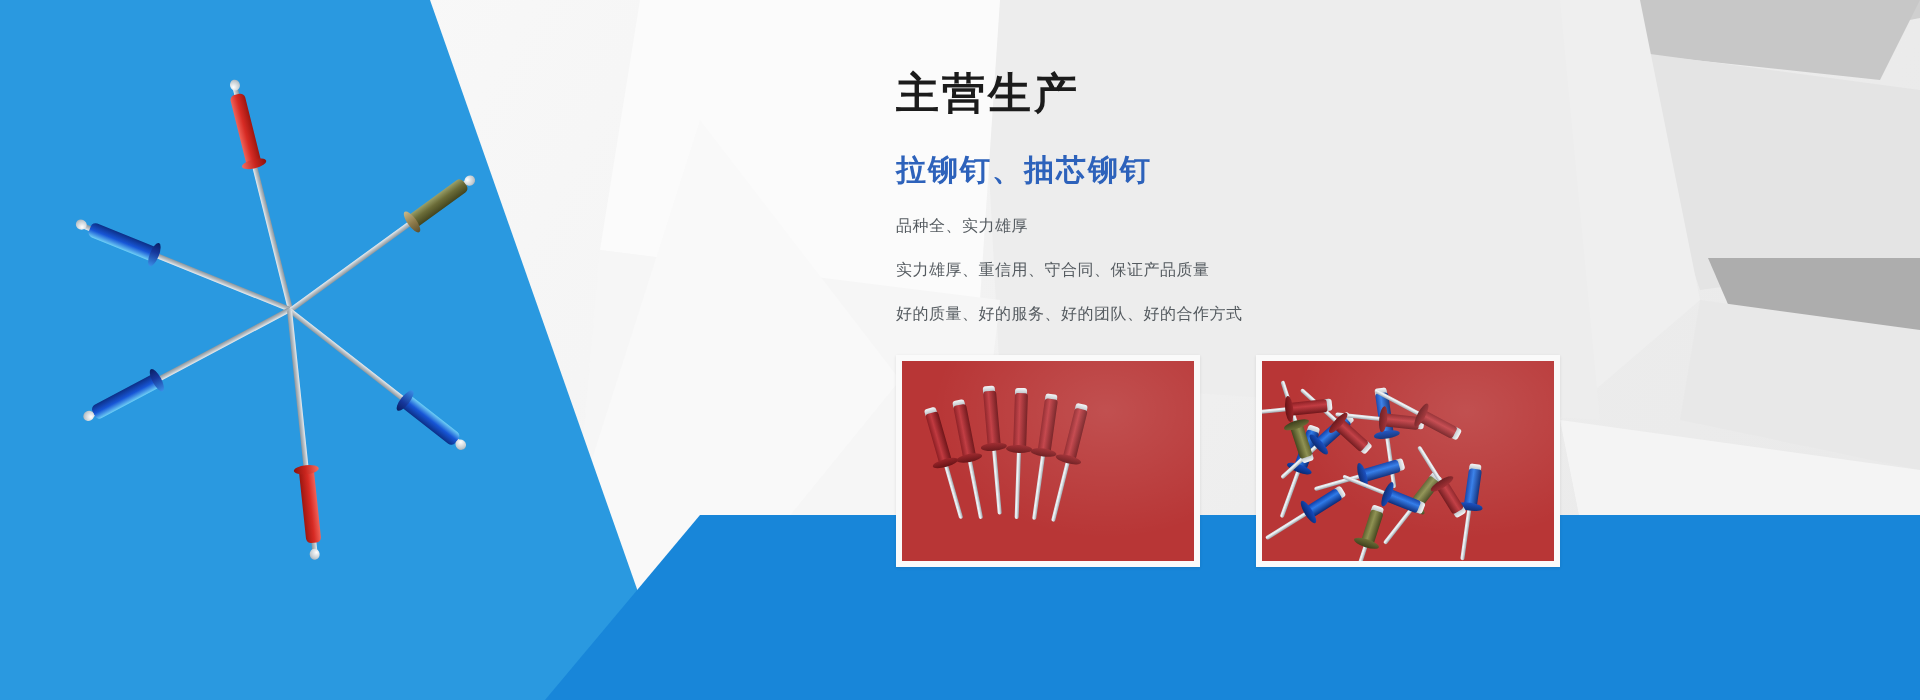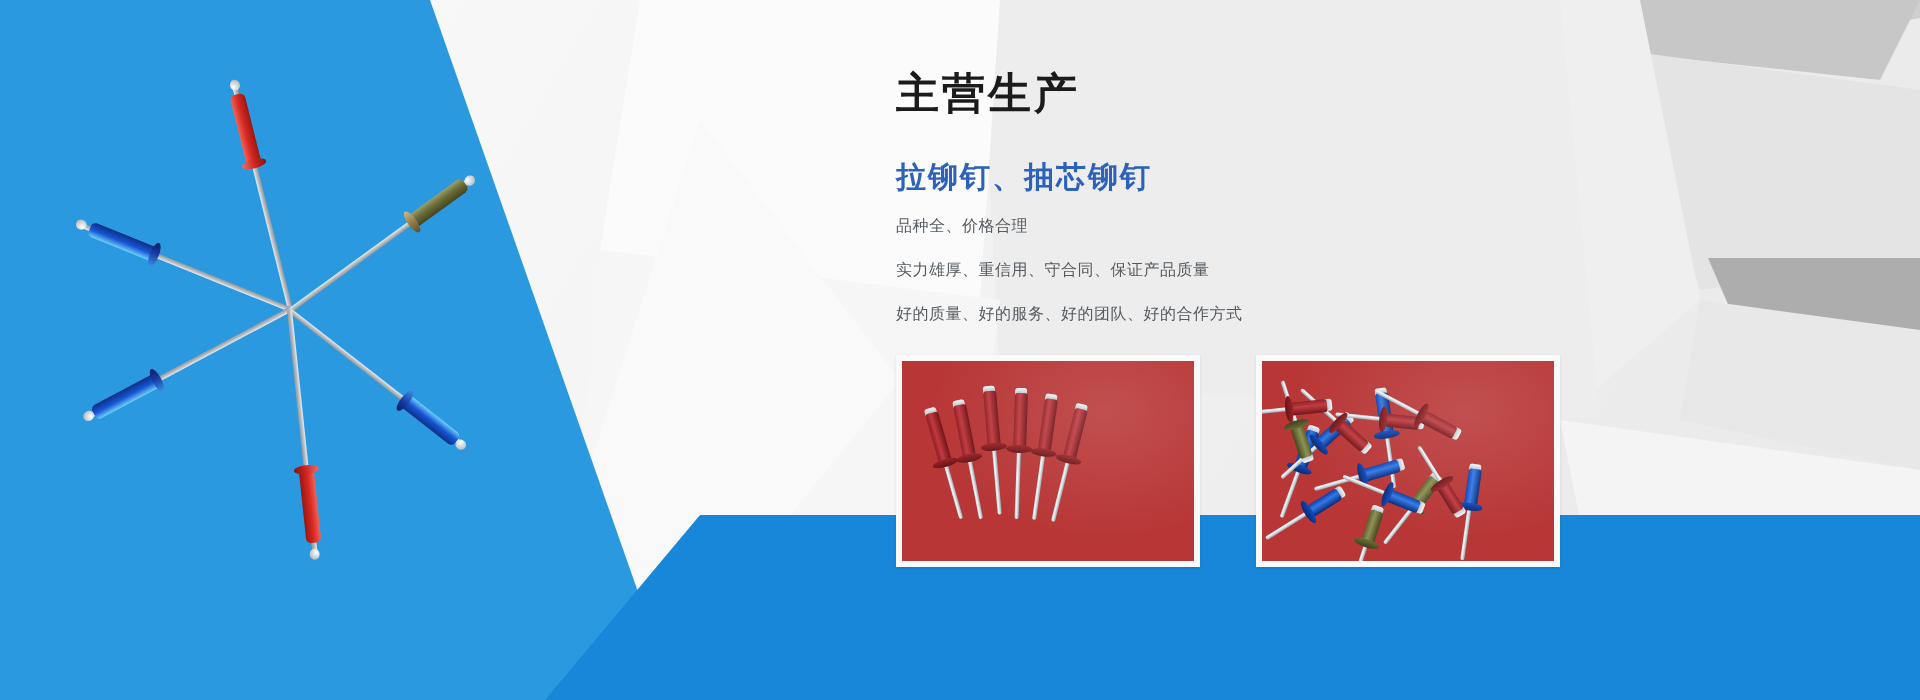--- a/index.html
+++ b/index.html
@@ -84,21 +84,21 @@
   
   .content{
     position:absolute;left:896px;top:0;width:760px;height:700px;
   }
   .title{
     position:absolute;left:0;top:72px;
     font-size:43px;font-weight:bold;color:#1b1b1b;
     letter-spacing:3px;line-height:1;
   }
   .subtitle{
-    position:absolute;left:0;top:162px;
+    position:absolute;left:0;top:155px;
     font-size:30px;font-weight:bold;color:#2d62bb;
     letter-spacing:2px;line-height:1;
   }
   .bullets{position:absolute;left:0;top:218px;}
   .bullet{
     font-size:16px;color:#555b60;line-height:1;
     margin-bottom:28px;letter-spacing:.5px;
   }
 
   
@@ -206,21 +206,21 @@
         <div class="body body-red" style="left: 160px; width: 74px;"></div>
         <div class="flange flange-red" style="left: 156px;"></div>
         <div class="mandrel-tip" style="left: 240px;"></div>
       </div>
     </div>
 
   <div class="content">
     <div class="title">主营生产</div>
     <div class="subtitle">拉铆钉、抽芯铆钉</div>
     <div class="bullets">
-        <div class="bullet">品种全、价格合理</div>
+        <div class="bullet">品种全、实力雄厚</div>
         <div class="bullet">实力雄厚、重信用、守合同、保证产品质量</div>
         <div class="bullet">好的质量、好的服务、好的团队、好的合作方式</div>
       </div>
     <div class="photos">
         <div class="photo">
           <div class="photo-inner" style="background: rgb(184, 54, 54);">
             <div class="pr" style="left: 22px; top: 52px; width: 14px; height: 110px; transform: rotate(-16deg);">
               <div class="shaft" style="height: 110px;"></div>
               <div class="cap"></div>
               <div class="sleeve sl-red" style="top: 0px; height: 52px;"></div>

